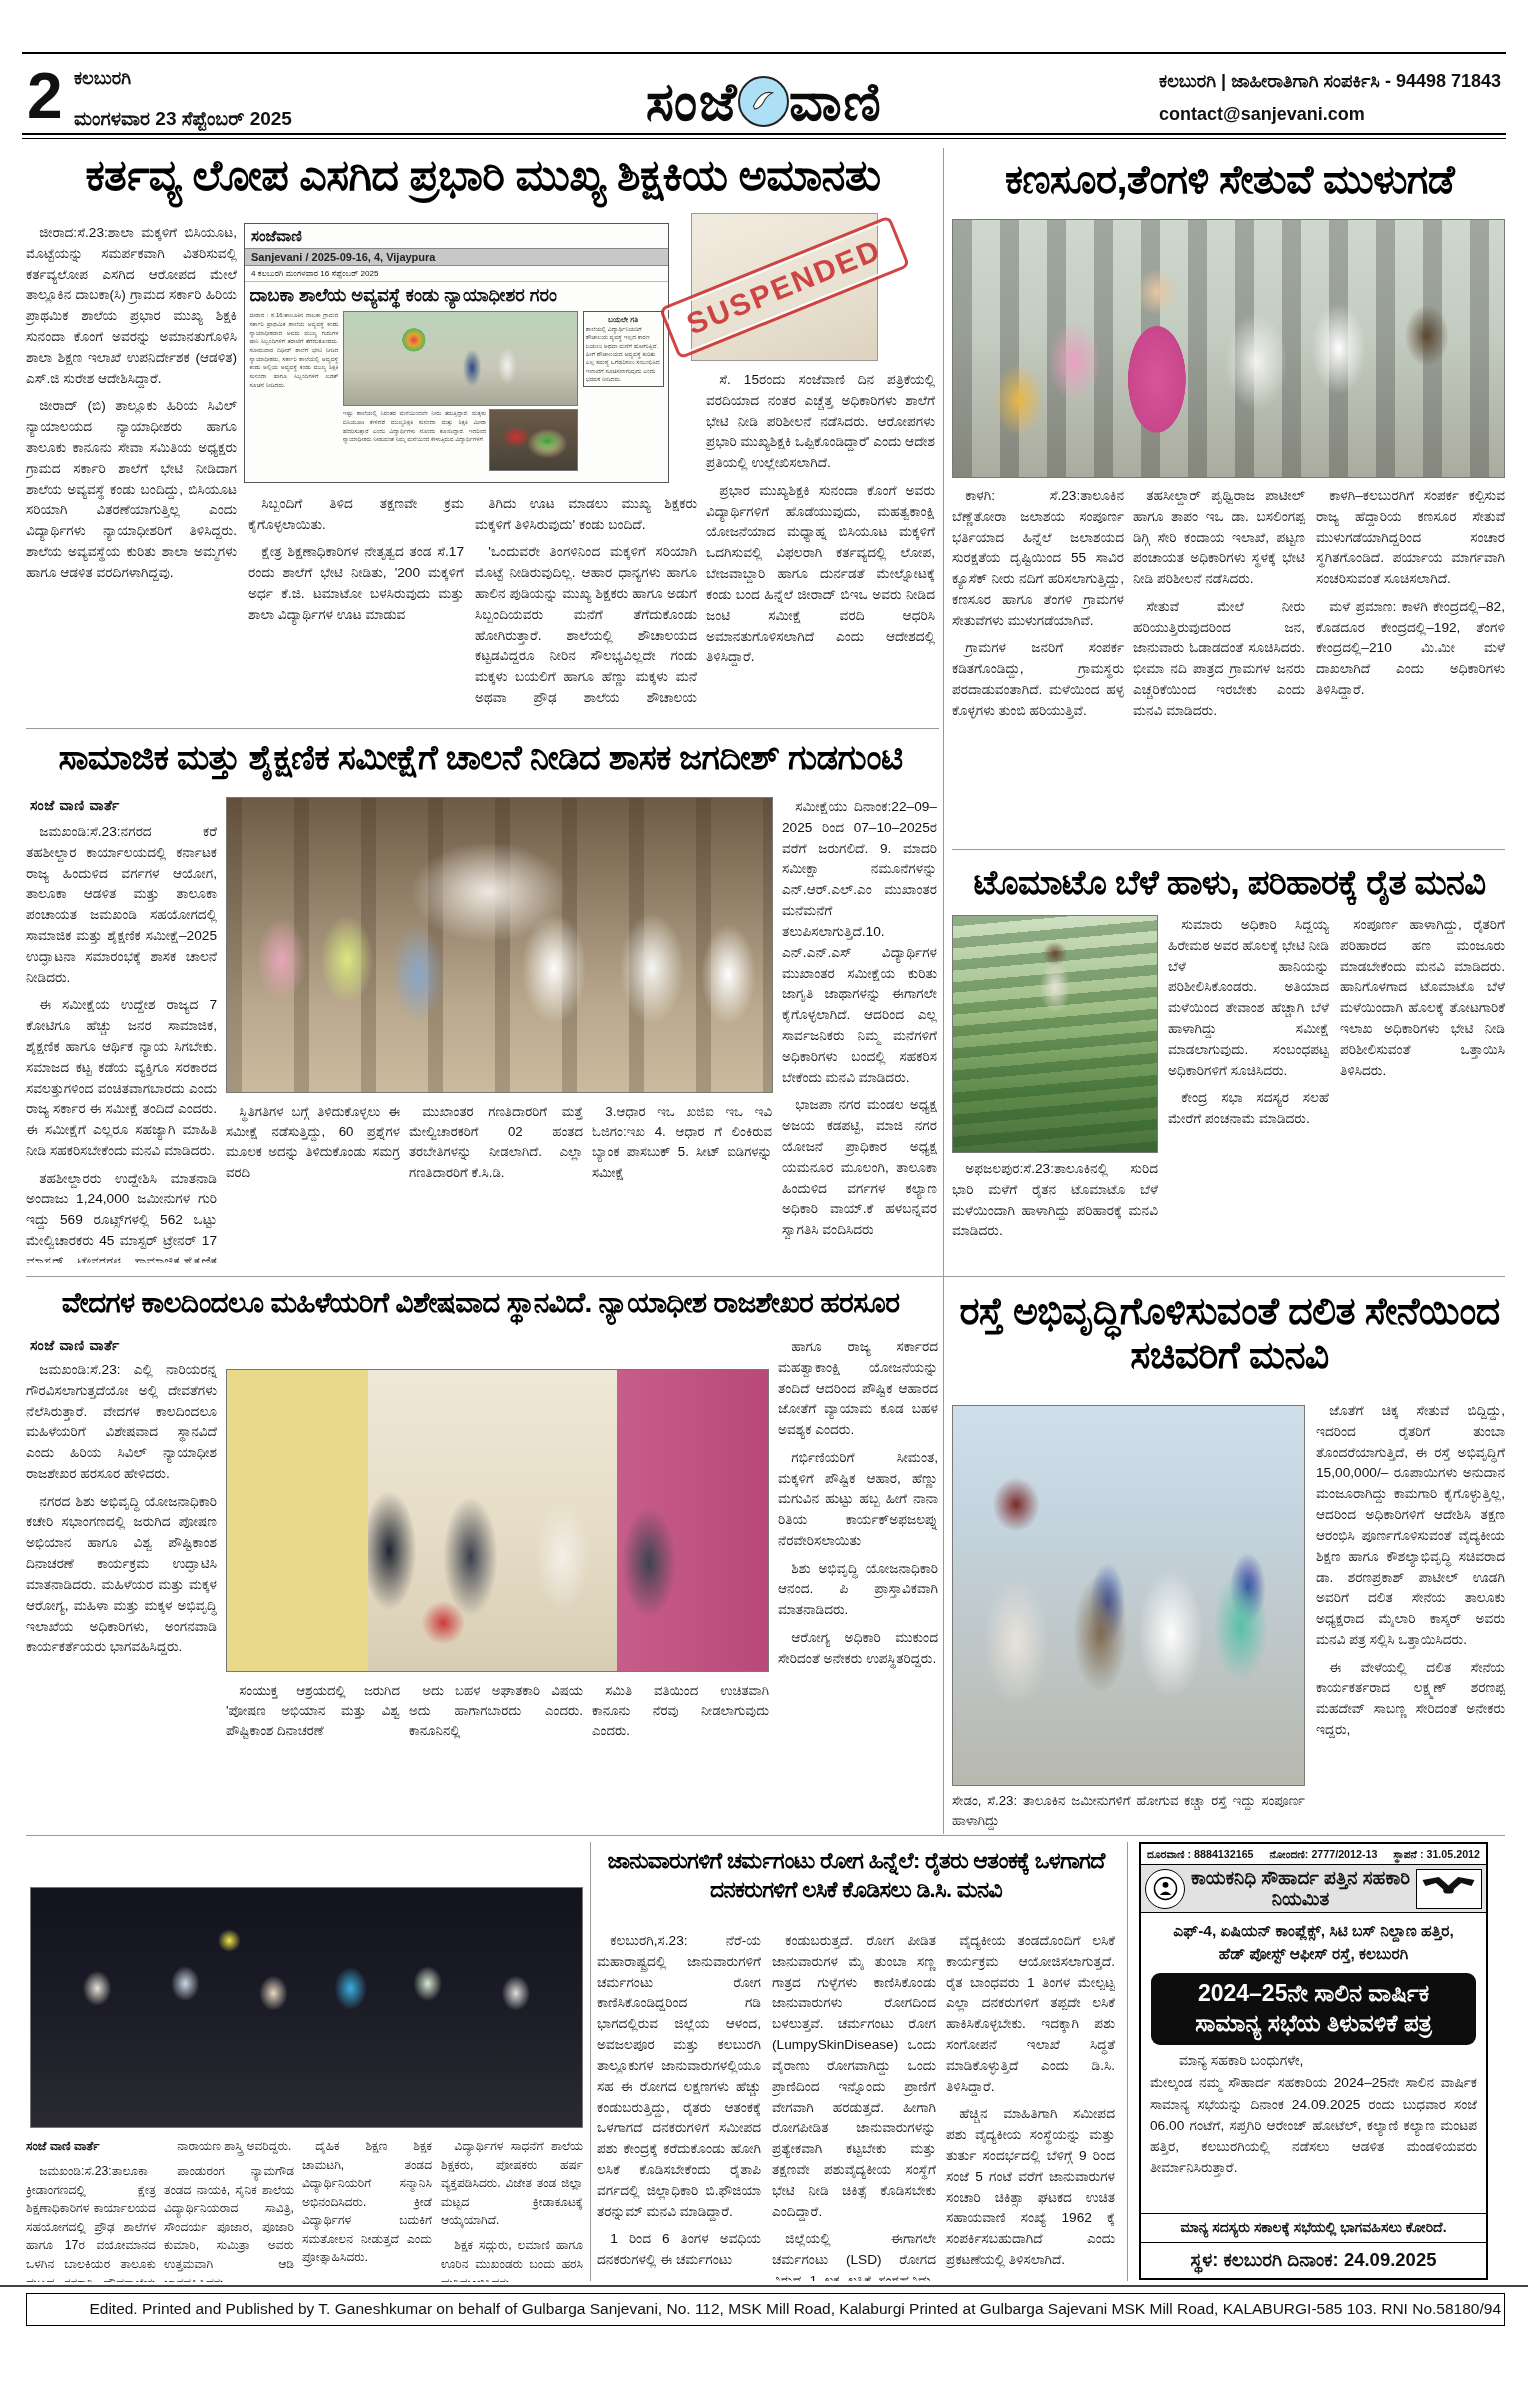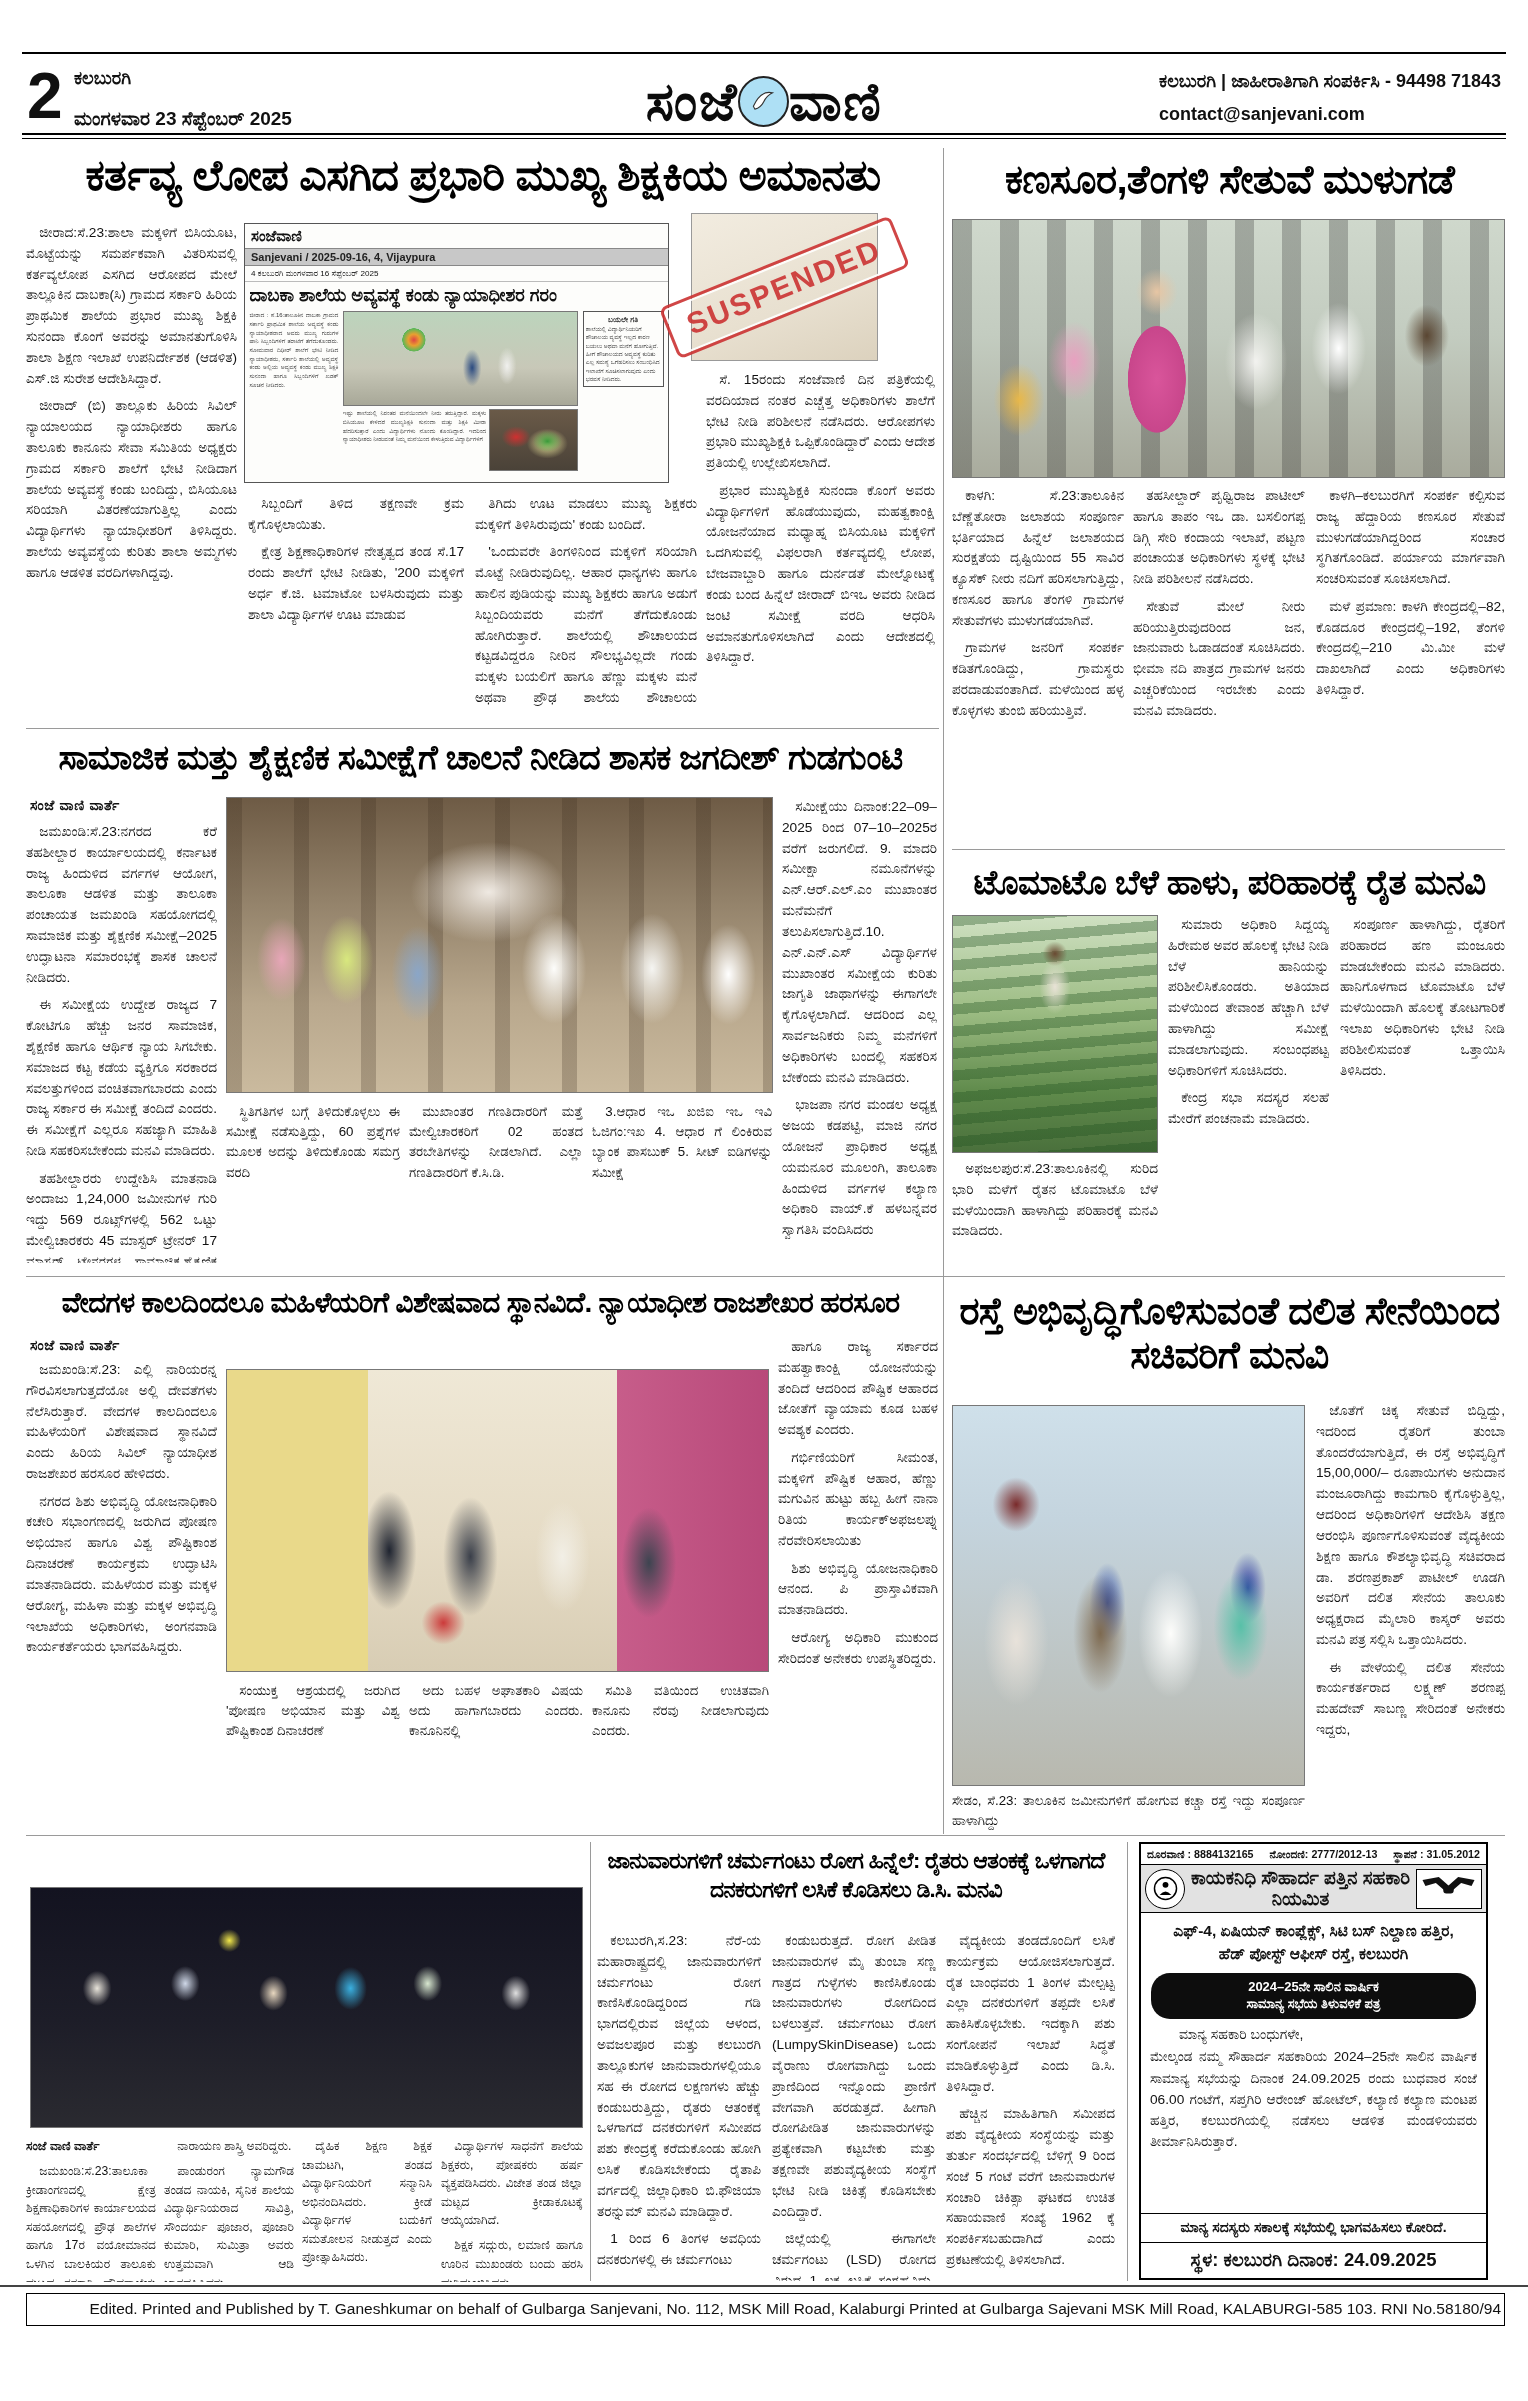--- a/index.html
+++ b/index.html
@@ -114,22 +114,22 @@
   .ad-top{display:flex;justify-content:space-between;font-weight:bold;font-size:10.7px;
           padding:3.7px 6px;border-bottom:1.5px solid #000;}
   .ad-org{display:flex;align-items:center;gap:4.4px;background:#e2e2e2;border-bottom:1.5px solid #000;
           padding:3px 4.4px;}
   .ad-org .org-name{font-weight:bold;font-size:18.5px;flex:1;text-align:center;line-height:1.1;}
   .ad-logo{width:38px;height:38px;border-radius:50%;border:1.5px solid #000;background:#fff;
            display:flex;align-items:center;justify-content:center;flex:0 0 auto;}
   .ad-hands{width:64px;height:38px;border:1.5px solid #000;background:#fff;flex:0 0 auto;
             display:flex;align-items:center;justify-content:center;}
   .ad-addr{text-align:center;font-weight:bold;font-size:15.5px;line-height:1.5;padding:6px 4.4px 1.5px;}
-  .ad-title{background:#0d0d0d;color:#fff;border-radius:19px;margin:6px 10.4px;padding:6px 4.4px;
-            text-align:center;font-weight:bold;font-size:13px;line-height:1.3;}
+  .ad-title{background:#0d0d0d;color:#fff;border-radius:9px;margin:6px 10.4px;padding:6px 4.4px;
+            text-align:center;font-weight:bold;font-size:23px;line-height:1.3;}
   .ad-sal{font-weight:normal;font-size:14px;padding:1.5px 9px;margin-left:29px;}
   .ad-body{font-size:13.7px;line-height:1.55;text-align:justify;padding:1.5px 9px;}
   .ad-note{border-top:1.5px solid #000;border-bottom:1.5px solid #000;font-weight:bold;font-size:14px;
            text-align:center;padding:5.2px 3px;margin-top:auto;}
   .ad-pd{font-weight:bold;font-size:18.5px;text-align:center;padding:6.7px 3px;}
   
   .footerbox{position:absolute;border:1.5px solid #000;text-align:right;font-size:15.5px;
              padding:6px 3px;box-sizing:border-box;}
 </style>
 </head>

